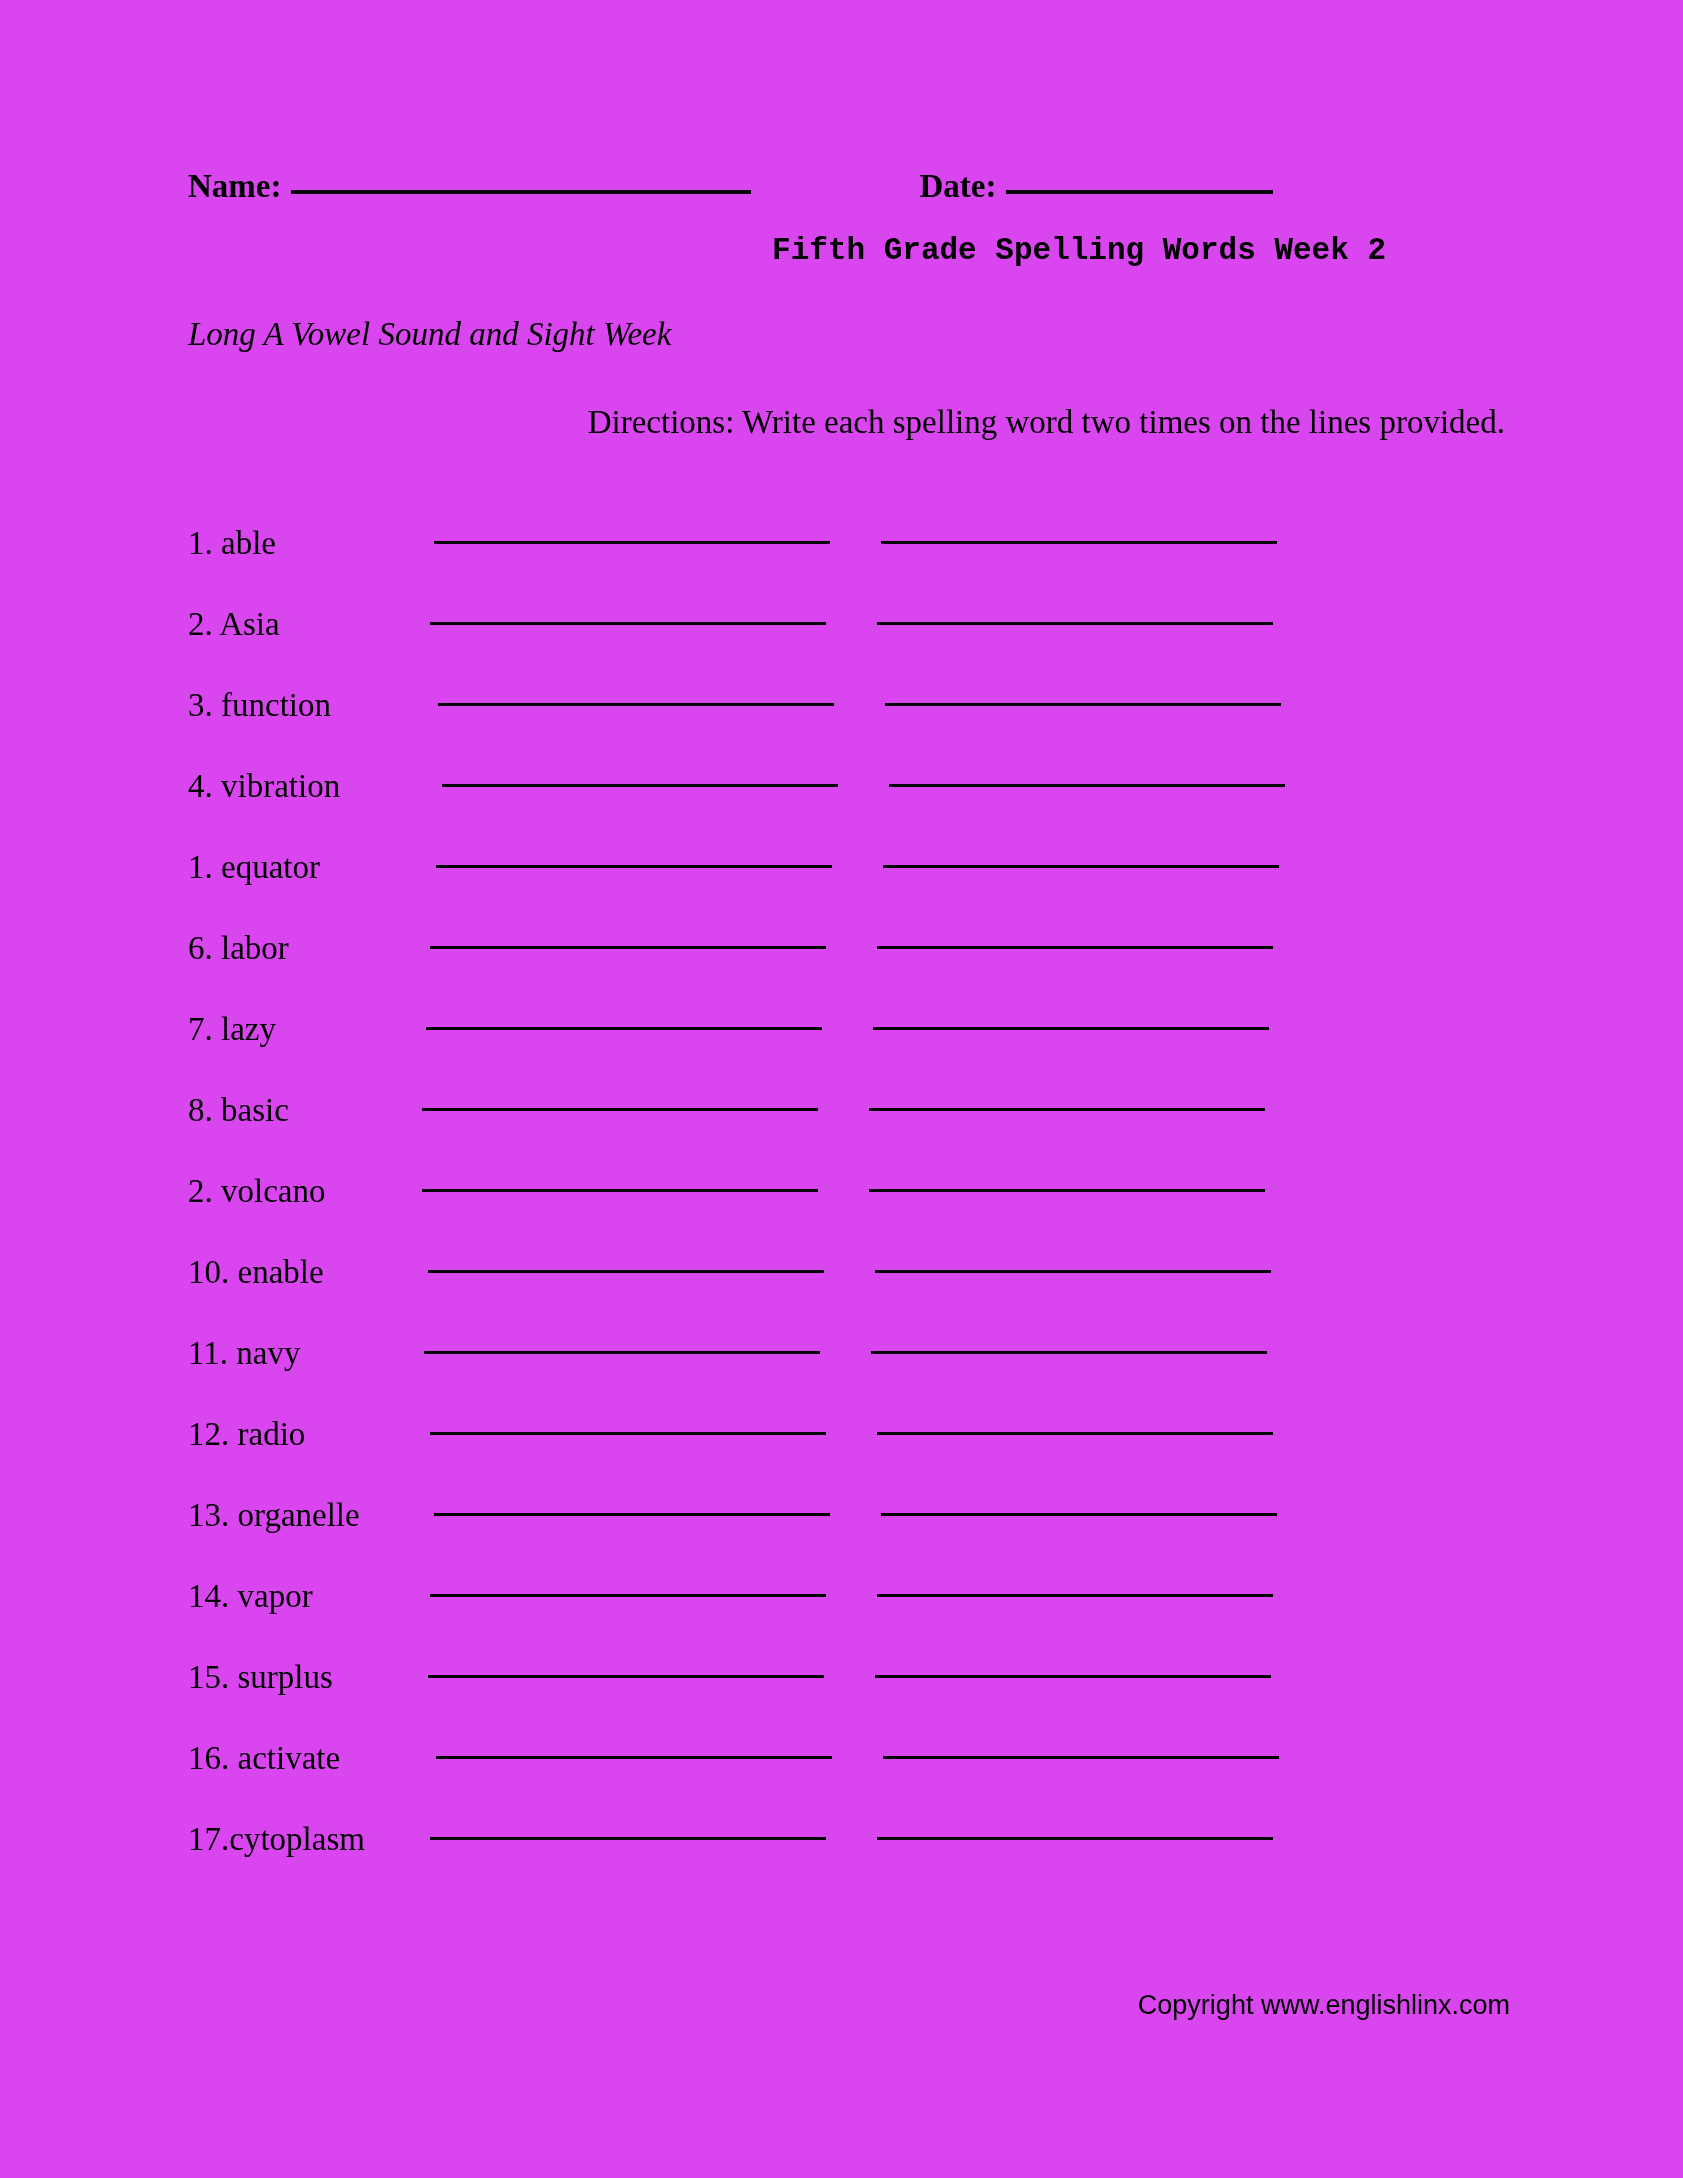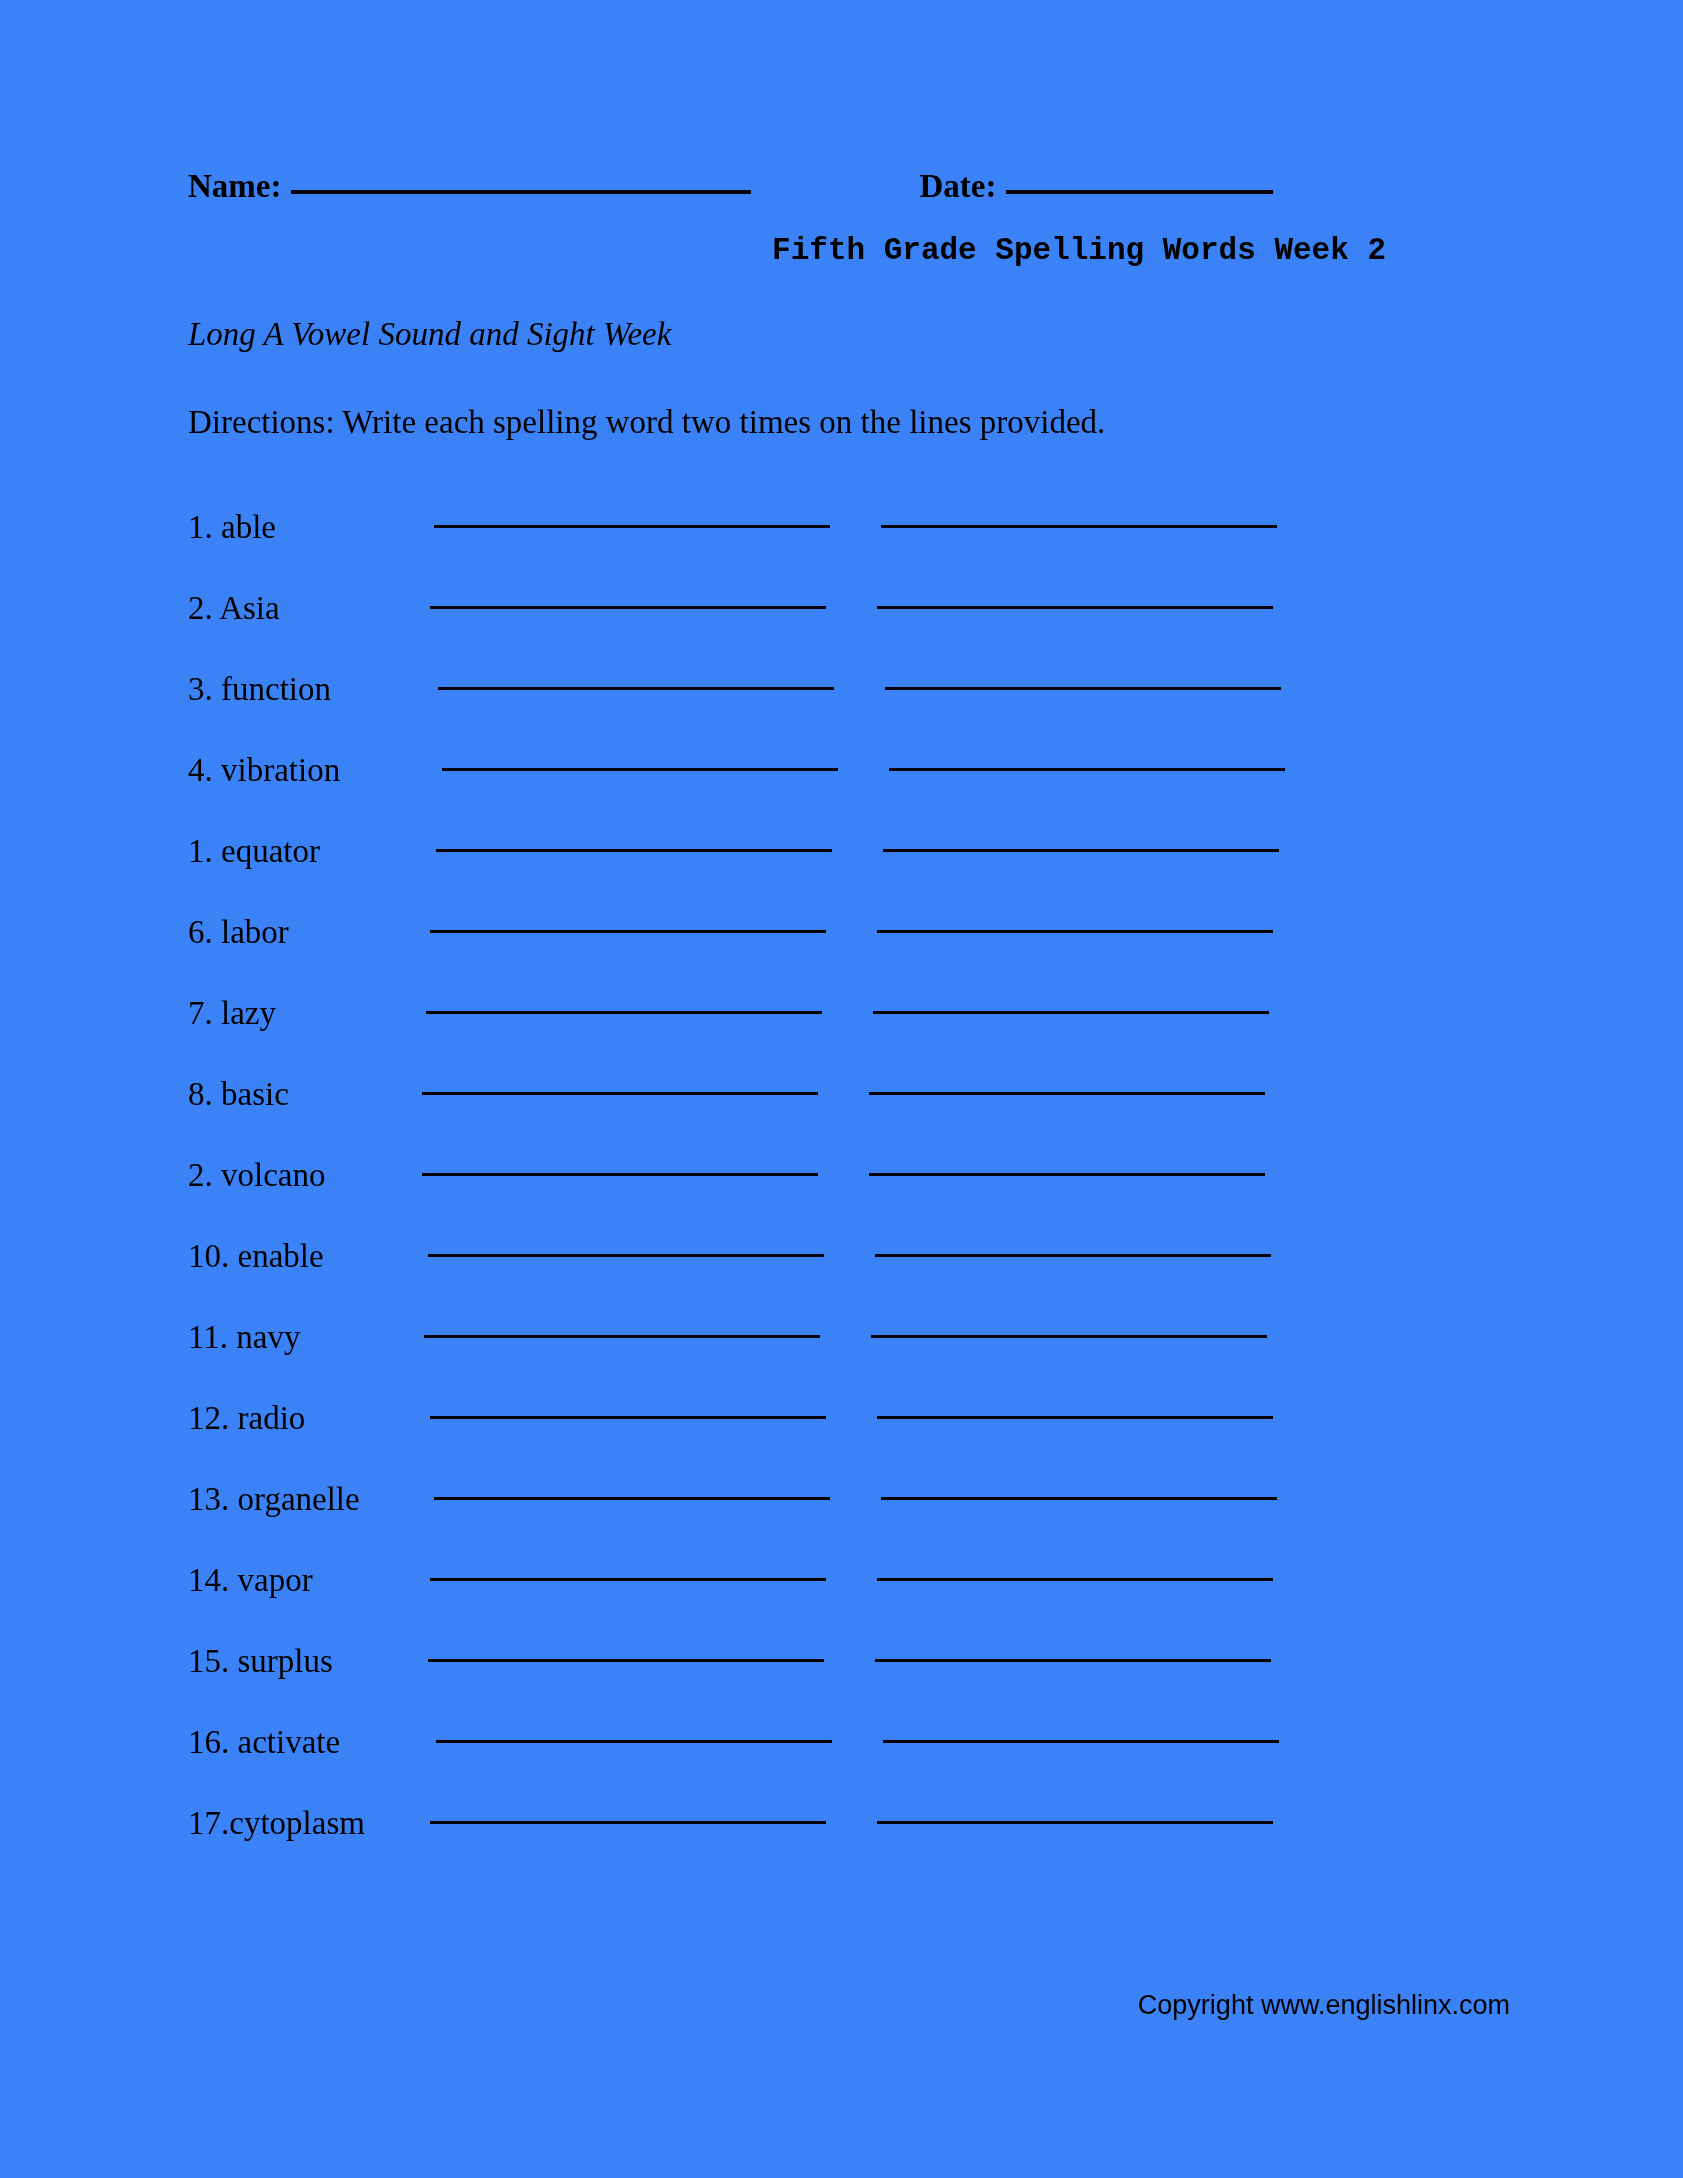--- a/index.html
+++ b/index.html
@@ -14,21 +14,21 @@
     color: #000000;
     position: relative;
     overflow: hidden;
   }
   .page {
     position: absolute;
     left: 0;
     top: 0;
     width: 1683px;
     height: 2178px;
-    background: #3b82f6;
+    background: #d946ef;
   }
   .content {
     position: absolute;
     left: 188px;
     top: 168px;
     width: 1317px;
   }
 
   
   .header-row {
@@ -77,21 +77,22 @@
   }
 
   .subtitle {
     font-style: italic;
     font-size: 33px;
     margin: 0 0 51px 0;
   }
 
   .directions {
     font-size: 33px;
-    margin: 0 0 48px 0;
+    margin: 0 0 64px 0;
+    text-align: right;
   }
 
   
   .word-list {
     margin: 0;
     padding: 0;
     list-style: none;
   }
   .word-row {
     display: flex;

